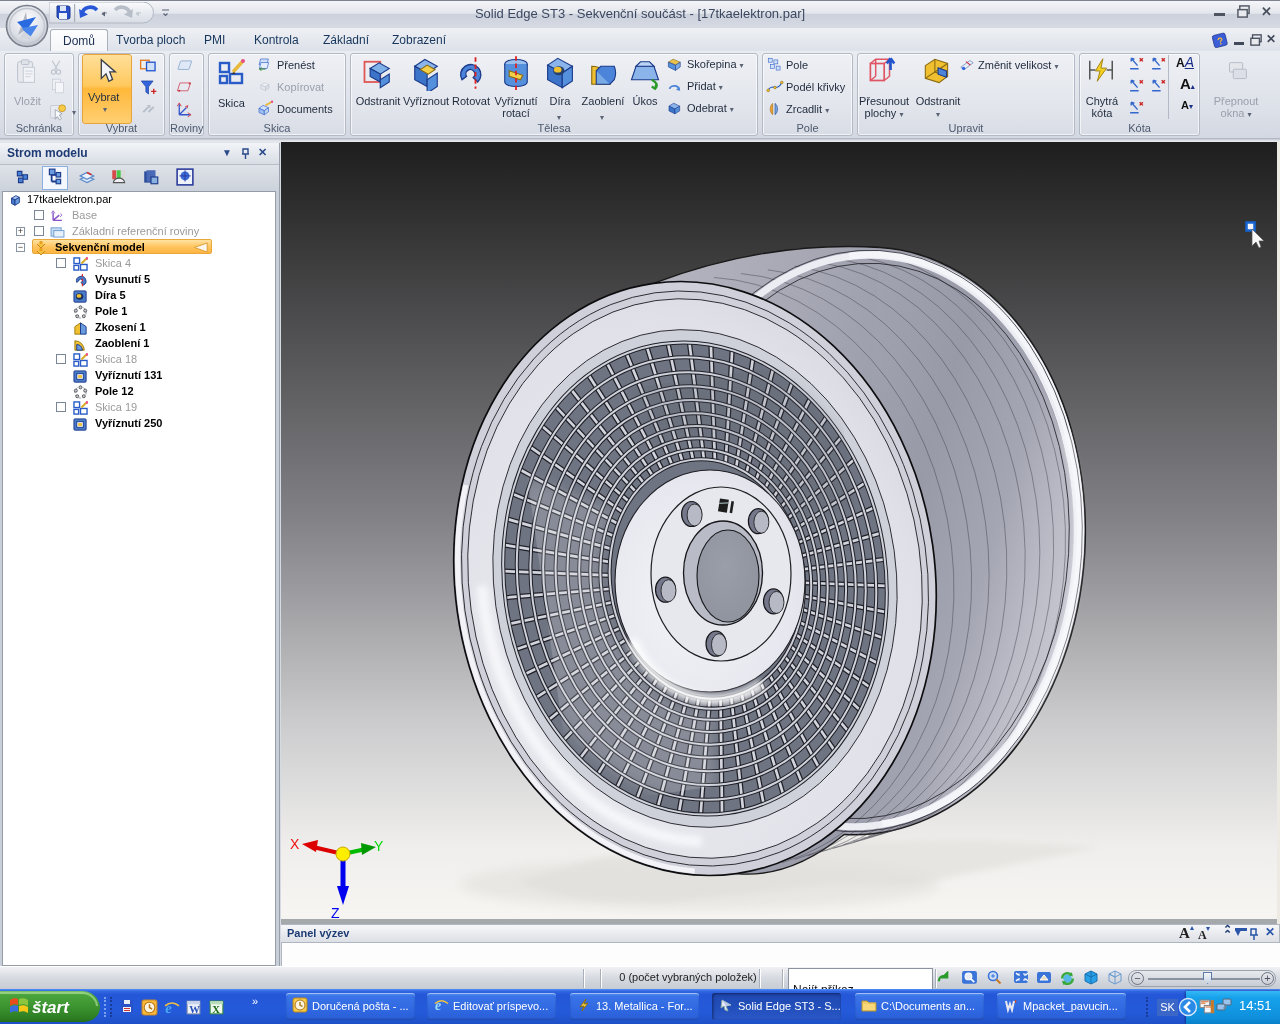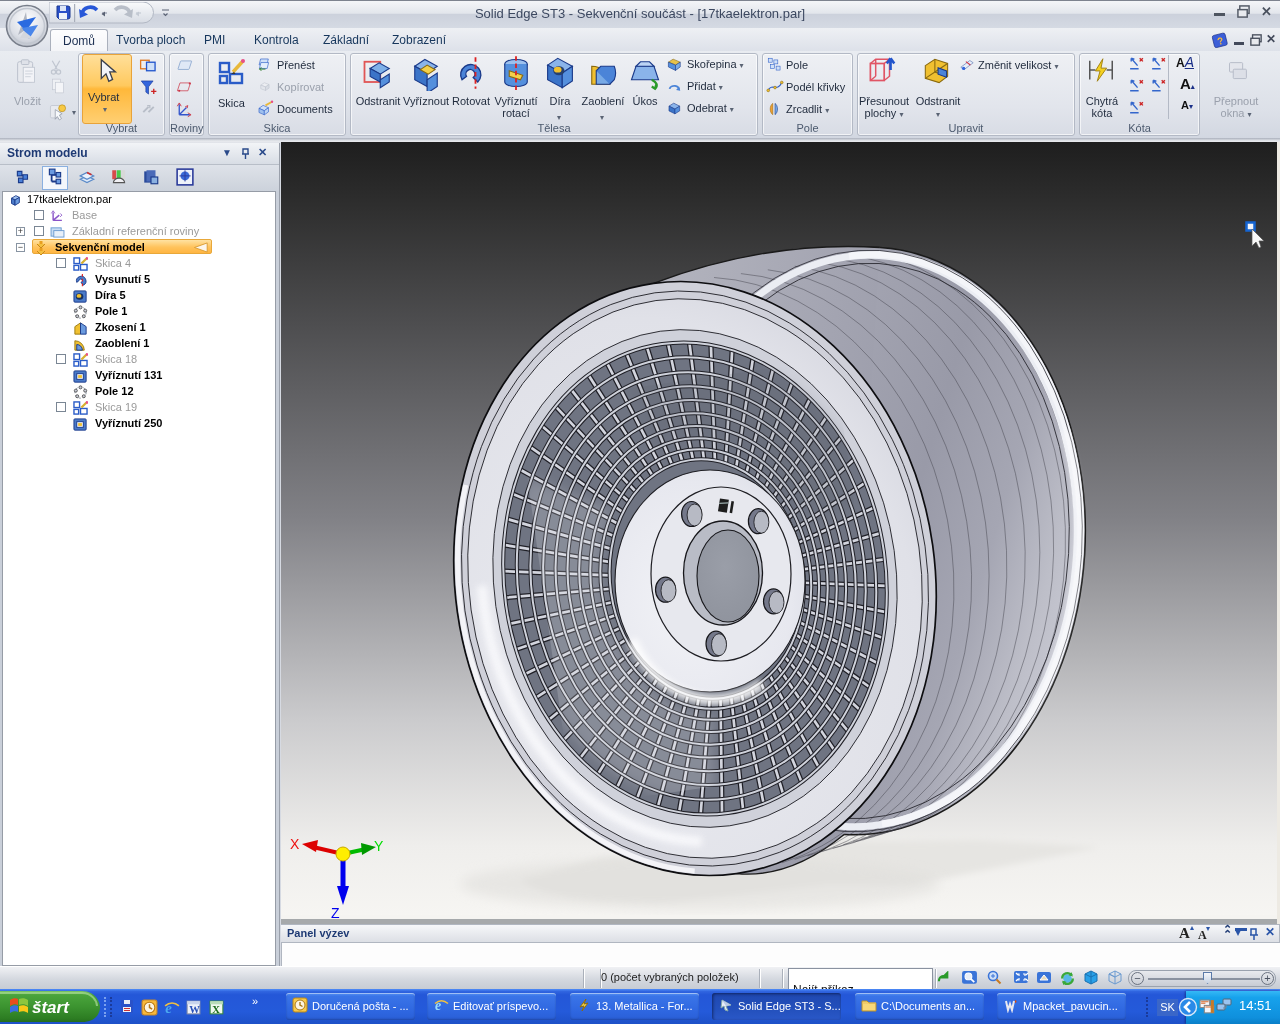--- a/index.html
+++ b/index.html
@@ -104,20 +104,23 @@
     <rect x="5" y="6" width="20" height="19" rx="3" fill="#3b5ed8" stroke="#1a2f88" transform="rotate(-14 16 16)"></rect>
     <text x="11" y="22" font-size="15" font-weight="bold" fill="#f4b83a" transform="rotate(-14 16 16)">?</text>
   </svg>
 <div class="abs" style="left:1234px;top:42px;width:10px;height:3px;background:#42495a"></div>
 <svg class="abs" style="left:1250px;top:34px" width="12" height="12" viewBox="0 0 14 14">
     <rect x="3" y="1" width="10" height="8" fill="none" stroke="#4a515e" stroke-width="1.6"></rect>
     <rect x="1" y="5" width="10" height="8" fill="#e8eaee" stroke="#4a515e" stroke-width="1.6"></rect>
   </svg>
 <div class="abs" style="left:1266px;top:32px;font-size:12px;font-weight:bold;color:#42495a">✕</div>
 <div id="ribbon" class="abs">
+<div class="grp" style="left:4px;width:70px">
+      <div class="glabel">Schránka</div>
+    </div>
 <div class="grp" style="left:78px;width:87px">
       <div class="glabel">Vybrat</div>
     </div>
 <div class="grp" style="left:169px;width:35px">
       <div class="glabel">Roviny</div>
     </div>
 <div class="grp" style="left:208px;width:138px">
       <div class="glabel">Skica</div>
     </div>
 <div class="grp" style="left:350px;width:408px">
@@ -691,21 +694,21 @@
     </svg>
 <span class="abs" style="left:984px;top:0px;font-size:12px;font-weight:bold;color:#2a55a8">✕</span>
 </div>
 <div id="pvwhite" class="abs"></div>
 <div id="statusbar" class="abs">
 <div class="sdiv" style="left:583px"></div>
 <div class="sdiv" style="left:600px"></div>
 <div class="sdiv" style="left:759px"></div>
 <div class="sdiv" style="left:782px"></div>
 <div class="sdiv" style="left:935px"></div>
-<div class="abs" style="left:601px;top:4px;width:174px;text-align:left;font-size:11px;color:#222">0 (počet vybraných položek)</div>
+<div class="abs" style="left:601px;top:4px;width:174px;text-align:center;font-size:11px;color:#222">0 (počet vybraných položek)</div>
 <div class="abs" style="left:788px;top:1px;width:145px;height:18px;background:#fff;border:1px solid #8a92a0;font-size:12px;color:#111;padding:14px 4px">Najít příkaz</div>
 <svg class="abs" style="left:937px;top:4px" width="15" height="15" viewBox="0 0 16 16">
       <path d="M2 11 C2 5 8 4 11 6 M11 2 v5 h-5z" fill="none" stroke="#2a9a2a" stroke-width="2.2"></path>
     </svg>
 <svg class="abs" style="left:961px;top:3px" width="17" height="17" viewBox="0 0 16 16">
       <rect x="1" y="1" width="14" height="12" rx="2" fill="#3a74d8"></rect>
       <circle cx="7" cy="6" r="3.2" fill="#e8eef8" stroke="#fff"></circle>
       <path d="M9.5 8.5 l3 3" stroke="#fff" stroke-width="1.6"></path>
     </svg>
 <svg class="abs" style="left:987px;top:3px" width="16" height="16" viewBox="0 0 16 16">

